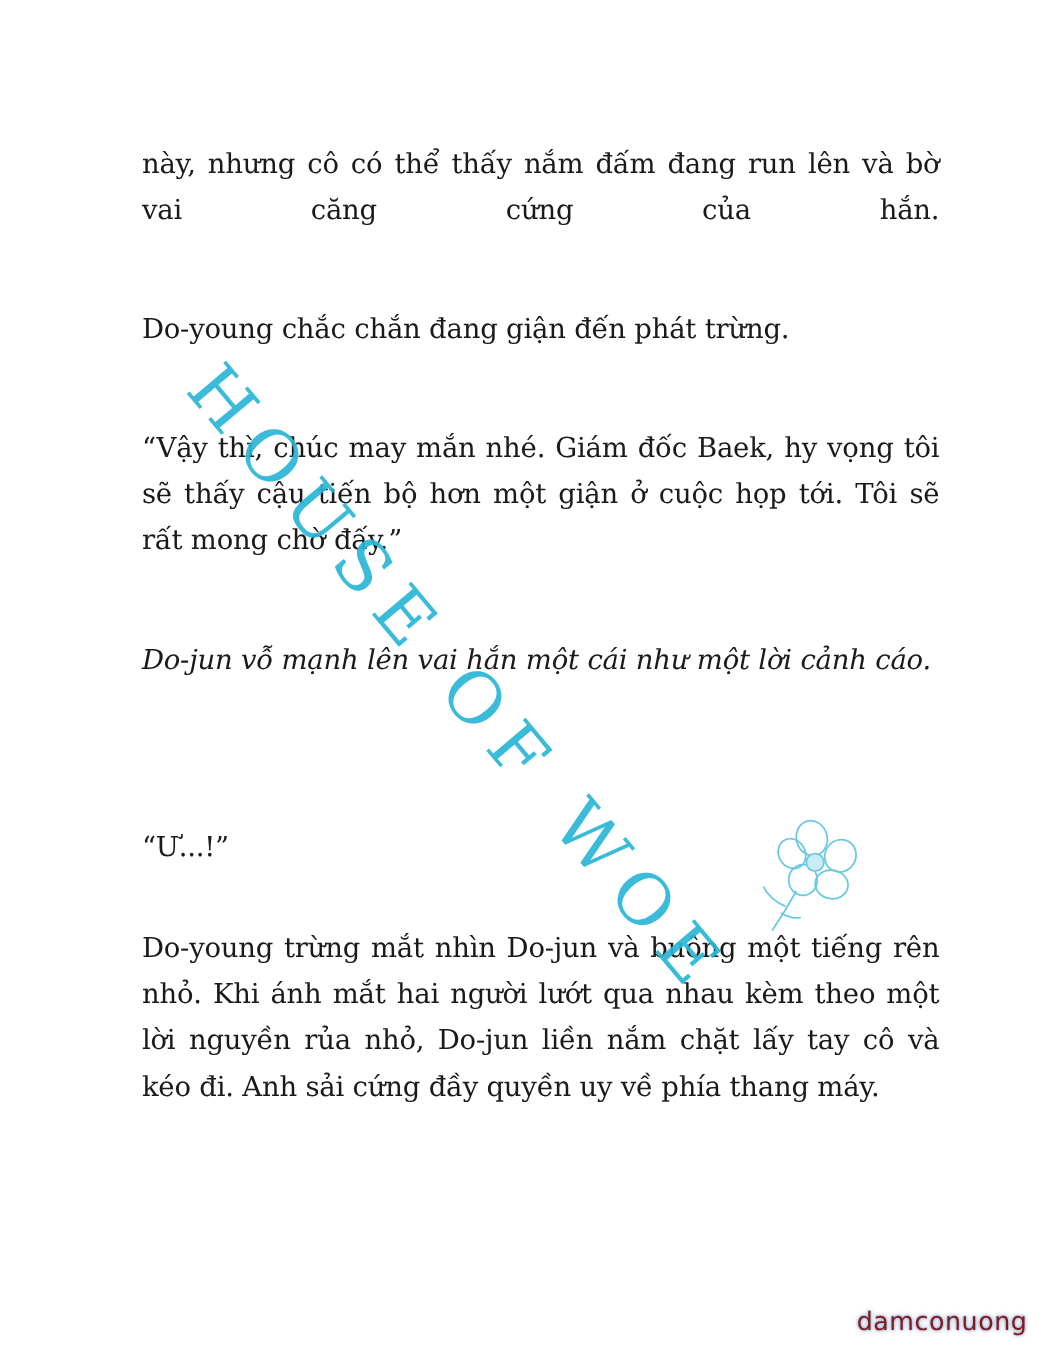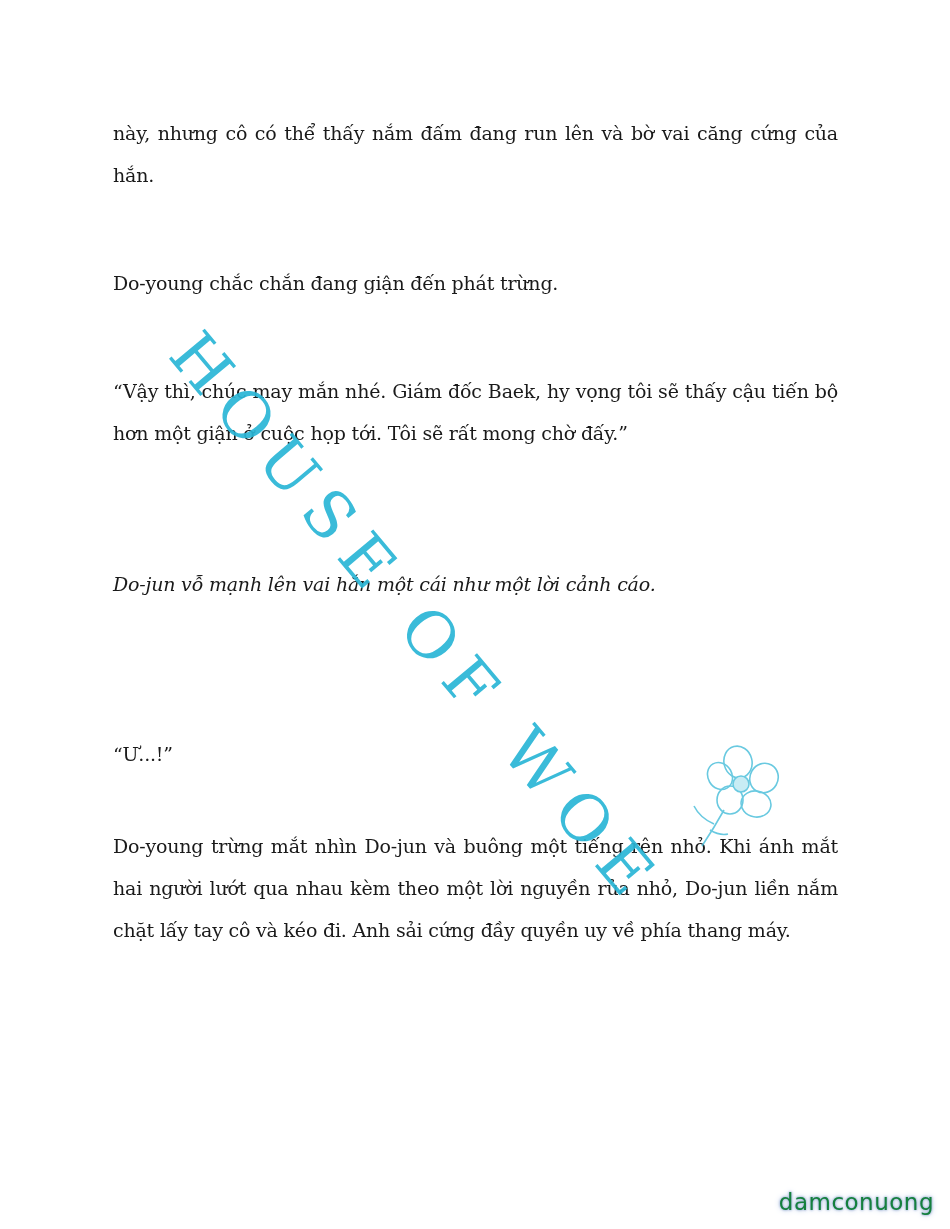--- a/index.html
+++ b/index.html
@@ -17,26 +17,26 @@
     }
     .page {
       position: absolute;
       left: 0; top: 0;
       width: 950px; height: 1229px;
     }
     .para {
       position: absolute;
       left: 113px;
       width: 725px;
-      font-size: 19px;
+      font-size: 25px;
       line-height: 42px;
       text-align: justify;
       text-align-last: left;
       letter-spacing: -0.2px;
-      margin: 0;
+      margin: 16px;
     }
     .para.justify-all { text-align-last: justify; }
     .watermark {
       position: absolute;
       color: #2ab6d6;
       font-family: "DejaVu Serif", "Liberation Serif", serif;
       font-size: 64px;
       letter-spacing: 14px;
       white-space: nowrap;
       transform-origin: 0 0;
@@ -50,21 +50,21 @@
       width: 110px;
       height: 110px;
       pointer-events: none;
     }
     .site-mark {
       position: absolute;
       right: 16px;
       bottom: 14px;
       font-family: "DejaVu Sans", "Liberation Sans", sans-serif;
       font-size: 23px;
-      color: #15803d;
+      color: #7f1d1d;
       letter-spacing: 0.5px;
       text-shadow: 0 0 3px #9fb3d6, 0 0 6px #b9c8e6, 0 0 2px #8ea4cc;
       pointer-events: none;
     }
   </style>
 </head>
 <body>
 
 <div class="page">
 

